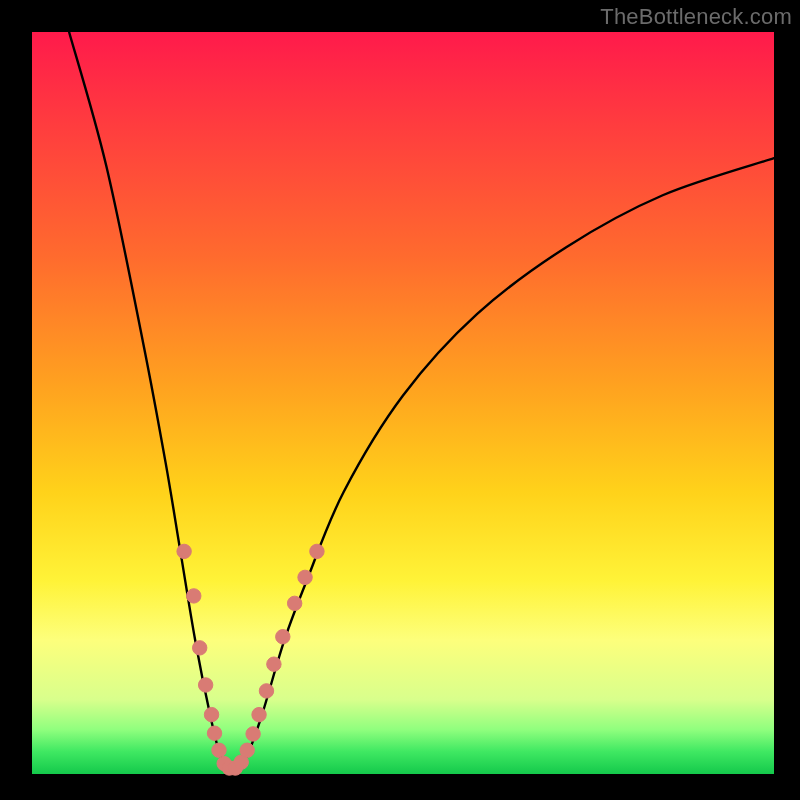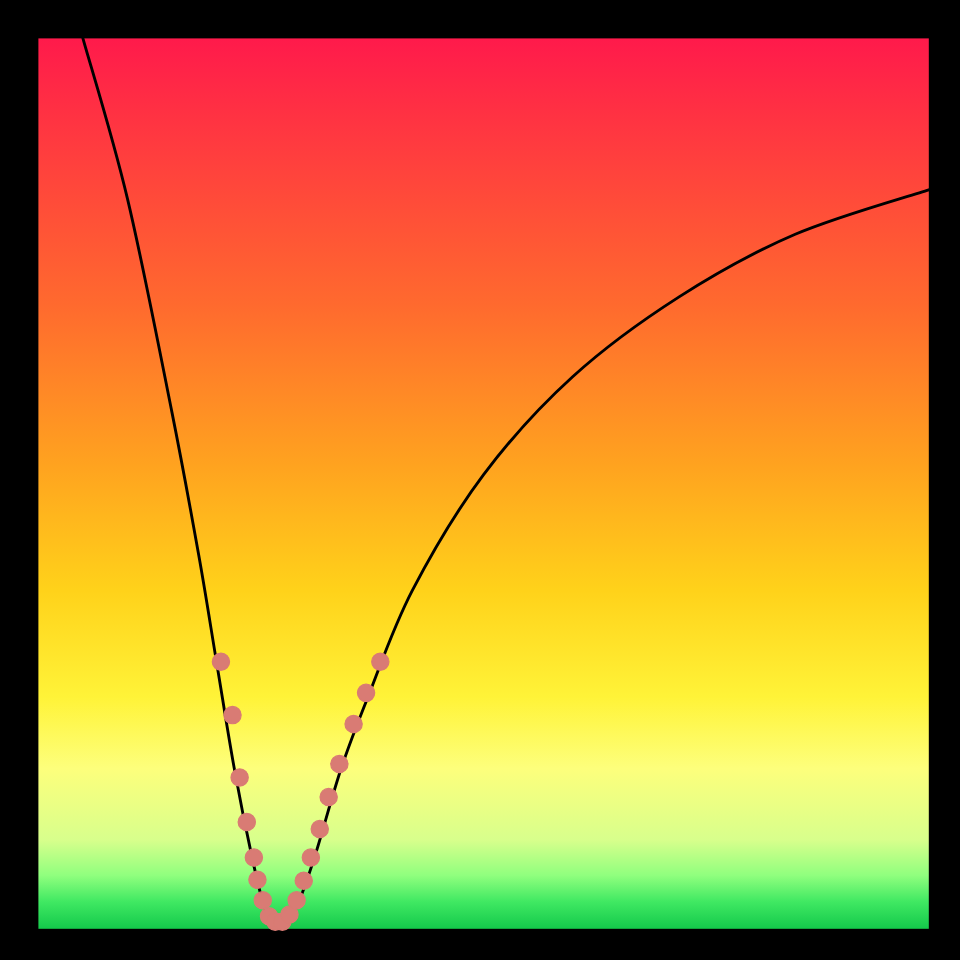--- a/index.html
+++ b/index.html
@@ -104,14 +104,15 @@
           <circle cx="234.47" cy="658.90" r="7.2" class="marker"></circle>
           <circle cx="241.89" cy="632.18" r="7.2" class="marker"></circle>
           <circle cx="250.80" cy="604.73" r="7.2" class="marker"></circle>
           <circle cx="262.67" cy="571.34" r="7.2" class="marker"></circle>
           <circle cx="273.06" cy="545.37" r="7.2" class="marker"></circle>
           <circle cx="284.93" cy="519.40" r="7.2" class="marker"></circle>
         </g>
     </svg>
   </div>
 
+  <div class="watermark">TheBottleneck.com</div>
 
 </div>
 
 </body></html>

